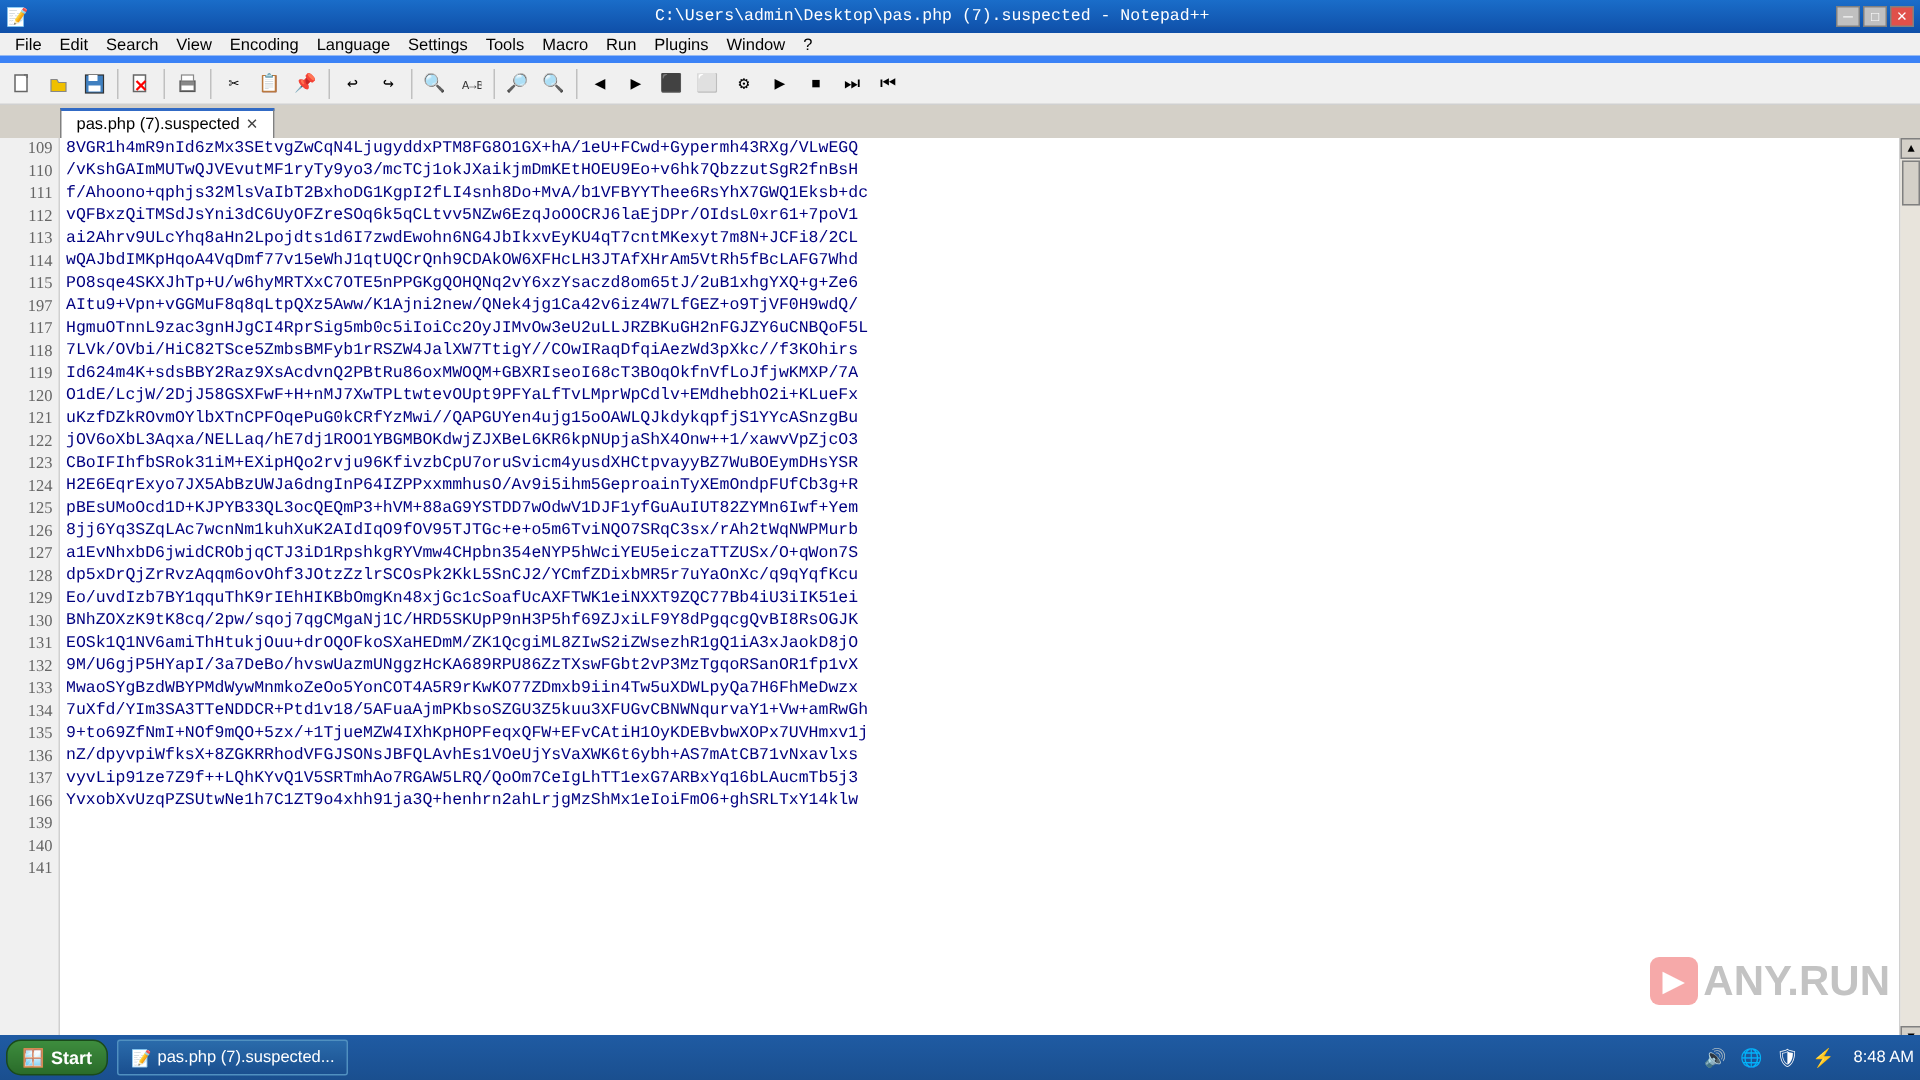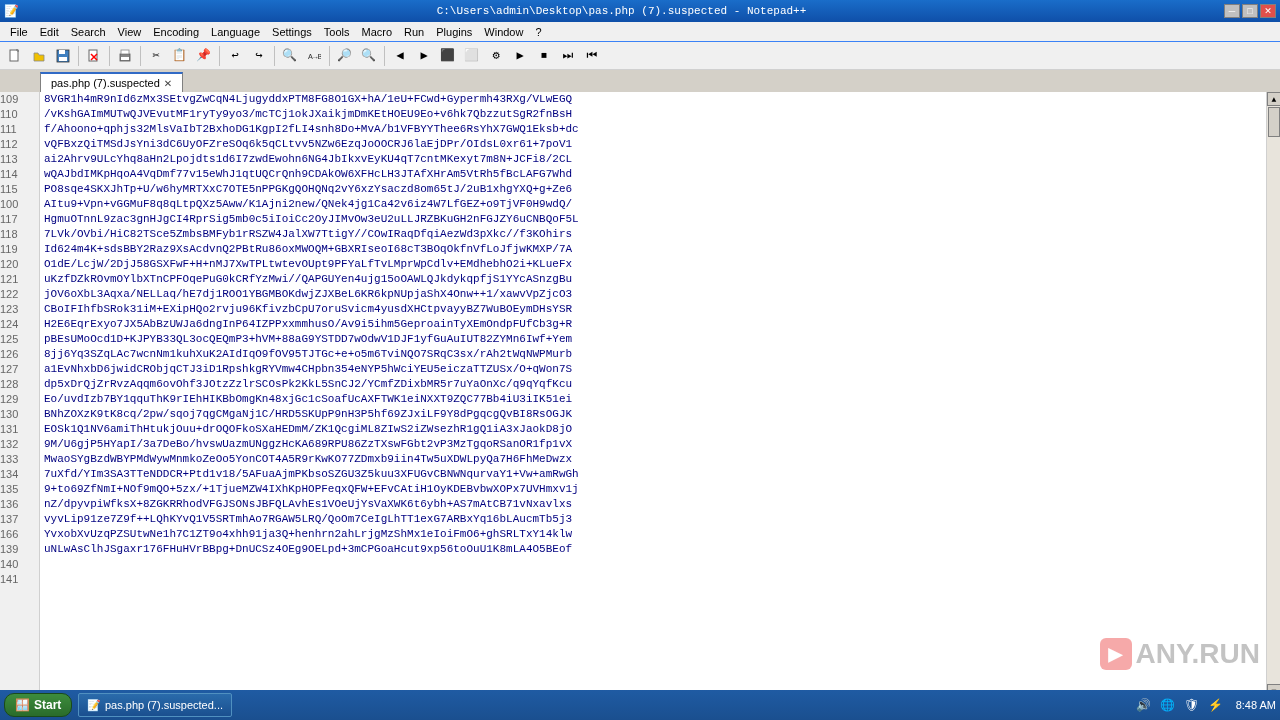--- a/index.html
+++ b/index.html
@@ -40,21 +40,21 @@
       font-family: Arial, sans-serif;
     }
 
     
     #menu-bar {
       height: 20px;
       background: #f0f0f0;
       display: flex;
       align-items: center;
       padding: 0 4px;
-      border-bottom: 1px solid #3b82f6;
+      border-bottom: 5px solid #3b82f6;
     }
     .menu-item {
       padding: 2px 6px;
       font-size: 11px;
       font-family: 'Segoe UI', Arial, sans-serif;
       cursor: pointer;
       color: #000;
     }
 
     
@@ -128,27 +128,27 @@
 
     #line-numbers {
       width: 40px;
       background: #f0f0f0;
       border-right: 1px solid #d0d0d0;
       overflow: hidden;
       padding-top: 0;
     }
     .line-num {
       display: block;
-      text-align: left;
+      text-align: right;
       padding-right: 4px;
       color: #666;
       font-size: 11px;
       line-height: 15px;
       height: 15px;
-      font-family: Liberation Sans, sans-serif;
+      font-family: Liberation Serif, serif;
     }
 
     #code-area {
       flex: 1;
       overflow: hidden;
       position: relative;
     }
     #code-content {
       padding: 0 4px;
       overflow: hidden;
@@ -460,21 +460,21 @@
 
 <div id="editor-container">
   <div id="line-numbers">
   <span class="line-num">109</span>
       <span class="line-num">110</span>
       <span class="line-num">111</span>
       <span class="line-num">112</span>
       <span class="line-num">113</span>
       <span class="line-num">114</span>
       <span class="line-num">115</span>
-      <span class="line-num">100</span>
+      <span class="line-num">197</span>
       <span class="line-num">117</span>
       <span class="line-num">118</span>
       <span class="line-num">119</span>
       <span class="line-num">120</span>
       <span class="line-num">121</span>
       <span class="line-num">122</span>
       <span class="line-num">123</span>
       <span class="line-num">124</span>
       <span class="line-num">125</span>
       <span class="line-num">126</span>
@@ -519,21 +519,20 @@
         <span class="code-line">Eo/uvdIzb7BY1qquThK9rIEhHIKBbOmgKn48xjGc1cSoafUcAXFTWK1eiNXXT9ZQC77Bb4iU3iIK51ei</span>
         <span class="code-line">BNhZOXzK9tK8cq/2pw/sqoj7qgCMgaNj1C/HRD5SKUpP9nH3P5hf69ZJxiLF9Y8dPgqcgQvBI8RsOGJK</span>
         <span class="code-line">EOSk1Q1NV6amiThHtukjOuu+drOQOFkoSXaHEDmM/ZK1QcgiML8ZIwS2iZWsezhR1gQ1iA3xJaokD8jO</span>
         <span class="code-line">9M/U6gjP5HYapI/3a7DeBo/hvswUazmUNggzHcKA689RPU86ZzTXswFGbt2vP3MzTgqoRSanOR1fp1vX</span>
         <span class="code-line">MwaoSYgBzdWBYPMdWywMnmkoZeOo5YonCOT4A5R9rKwKO77ZDmxb9iin4Tw5uXDWLpyQa7H6FhMeDwzx</span>
         <span class="code-line">7uXfd/YIm3SA3TTeNDDCR+Ptd1v18/5AFuaAjmPKbsoSZGU3Z5kuu3XFUGvCBNWNqurvaY1+Vw+amRwGh</span>
         <span class="code-line">9+to69ZfNmI+NOf9mQO+5zx/+1TjueMZW4IXhKpHOPFeqxQFW+EFvCAtiH1OyKDEBvbwXOPx7UVHmxv1j</span>
         <span class="code-line">nZ/dpyvpiWfksX+8ZGKRRhodVFGJSONsJBFQLAvhEs1VOeUjYsVaXWK6t6ybh+AS7mAtCB71vNxavlxs</span>
         <span class="code-line">vyvLip91ze7Z9f++LQhKYvQ1V5SRTmhAo7RGAW5LRQ/QoOm7CeIgLhTT1exG7ARBxYq16bLAucmTb5j3</span>
         <span class="code-line">YvxobXvUzqPZSUtwNe1h7C1ZT9o4xhh91ja3Q+henhrn2ahLrjgMzShMx1eIoiFmO6+ghSRLTxY14klw</span>
-        <span class="code-line">uNLwAsClhJSgaxr176FHuHVrBBpg+DnUCSz4OEg9OELpd+3mCPGoaHcut9xp56toOuU1K8mLA4O5BEof</span>
         <span class="code-line"></span>
       </div>
   </div>
   <div id="scrollbar-v">
     <div class="scroll-arrow">▲</div>
     <div class="scroll-track">
       <div class="scroll-thumb"></div>
     </div>
     <div class="scroll-arrow">▼</div>
   </div>

